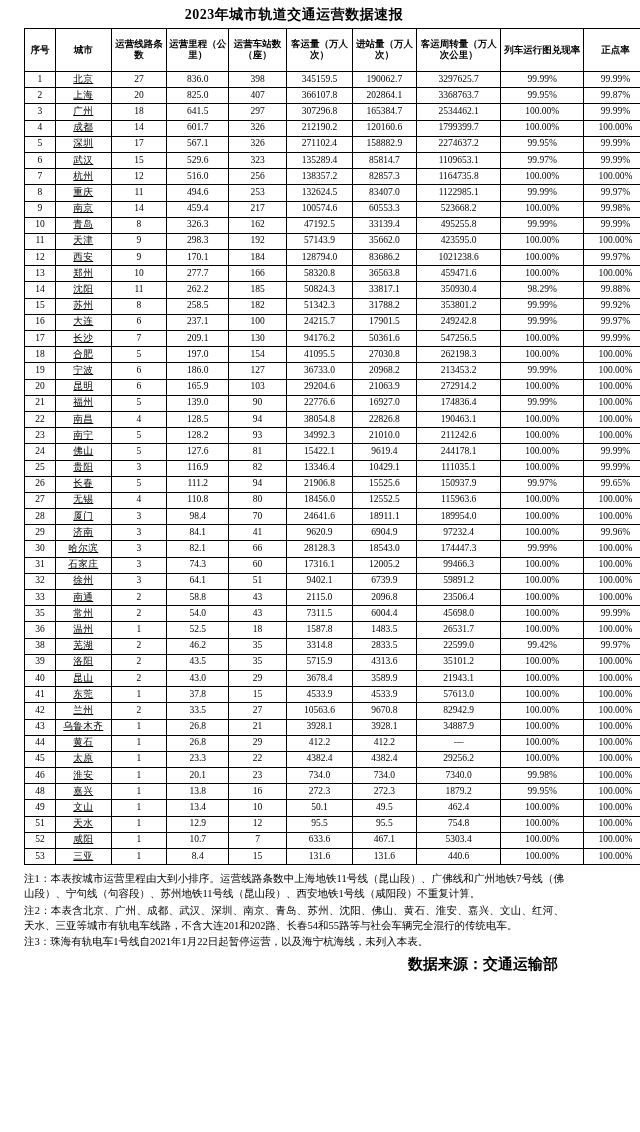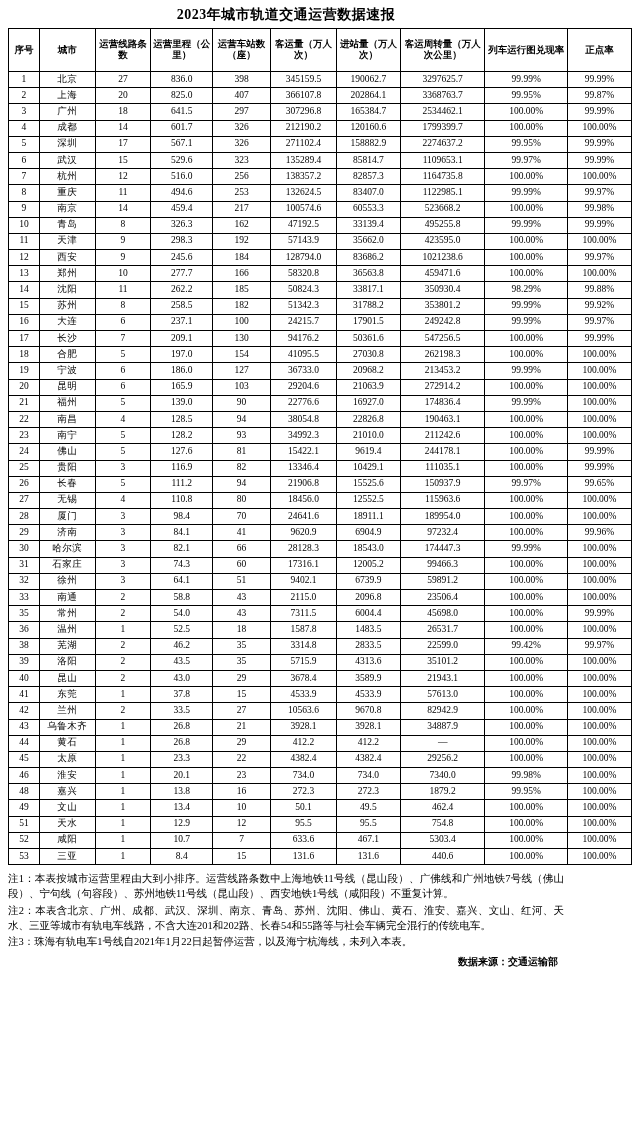--- a/index.html
+++ b/index.html
@@ -12,21 +12,21 @@
     height: 1132px;
     font-family: "Liberation Serif", "DejaVu Serif", serif;
     color: #000000;
     overflow: hidden;
   }
   .page {
     width: 572px;
     height: 1132px;
     position: relative;
     box-sizing: border-box;
-    padding: 4px 8px 4px 8px;
+    padding: 4px 8px 4px 24px;
   }
   .title {
     text-align: center;
     font-size: 14px;
     font-weight: bold;
     letter-spacing: 0.5px;
     margin: 2px 0 4px 0;
     font-family: "Liberation Serif", "DejaVu Serif", serif;
   }
   table.main {
@@ -48,36 +48,37 @@
   table.main thead th {
     font-weight: bold;
     font-size: 9.5px;
     height: 40px;
     padding: 1px 1px;
     white-space: normal;
     line-height: 1.15;
   }
   td.city {
     letter-spacing: 0.5px;
+    text-decoration: underline;
   }
   .notes {
     margin-top: 6px;
     font-size: 10.5px;
     line-height: 1.45;
     font-family: "Liberation Serif", "DejaVu Serif", serif;
   }
   .note {
     display: block;
     margin-bottom: 1px;
     text-align: justify;
   }
   .source {
     margin-top: 6px;
     text-align: right;
-    font-size: 10px;
+    font-size: 15px;
     font-weight: bold;
     padding-right: 6px;
   }
   
   col.c0 { width: 30px; }
   col.c1 { width: 54px; }
   col.c2 { width: 54px; }
   col.c3 { width: 60px; }
   col.c4 { width: 56px; }
   col.c5 { width: 64px; }
@@ -250,21 +251,21 @@
           <td>57143.9</td>
           <td>35662.0</td>
           <td>423595.0</td>
           <td>100.00%</td>
           <td>100.00%</td>
         </tr>
         <tr>
           <td>12</td>
           <td class="city">西安</td>
           <td>9</td>
-          <td>245.6</td>
+          <td>170.1</td>
           <td>184</td>
           <td>128794.0</td>
           <td>83686.2</td>
           <td>1021238.6</td>
           <td>100.00%</td>
           <td>99.97%</td>
         </tr>
         <tr>
           <td>13</td>
           <td class="city">郑州</td>

